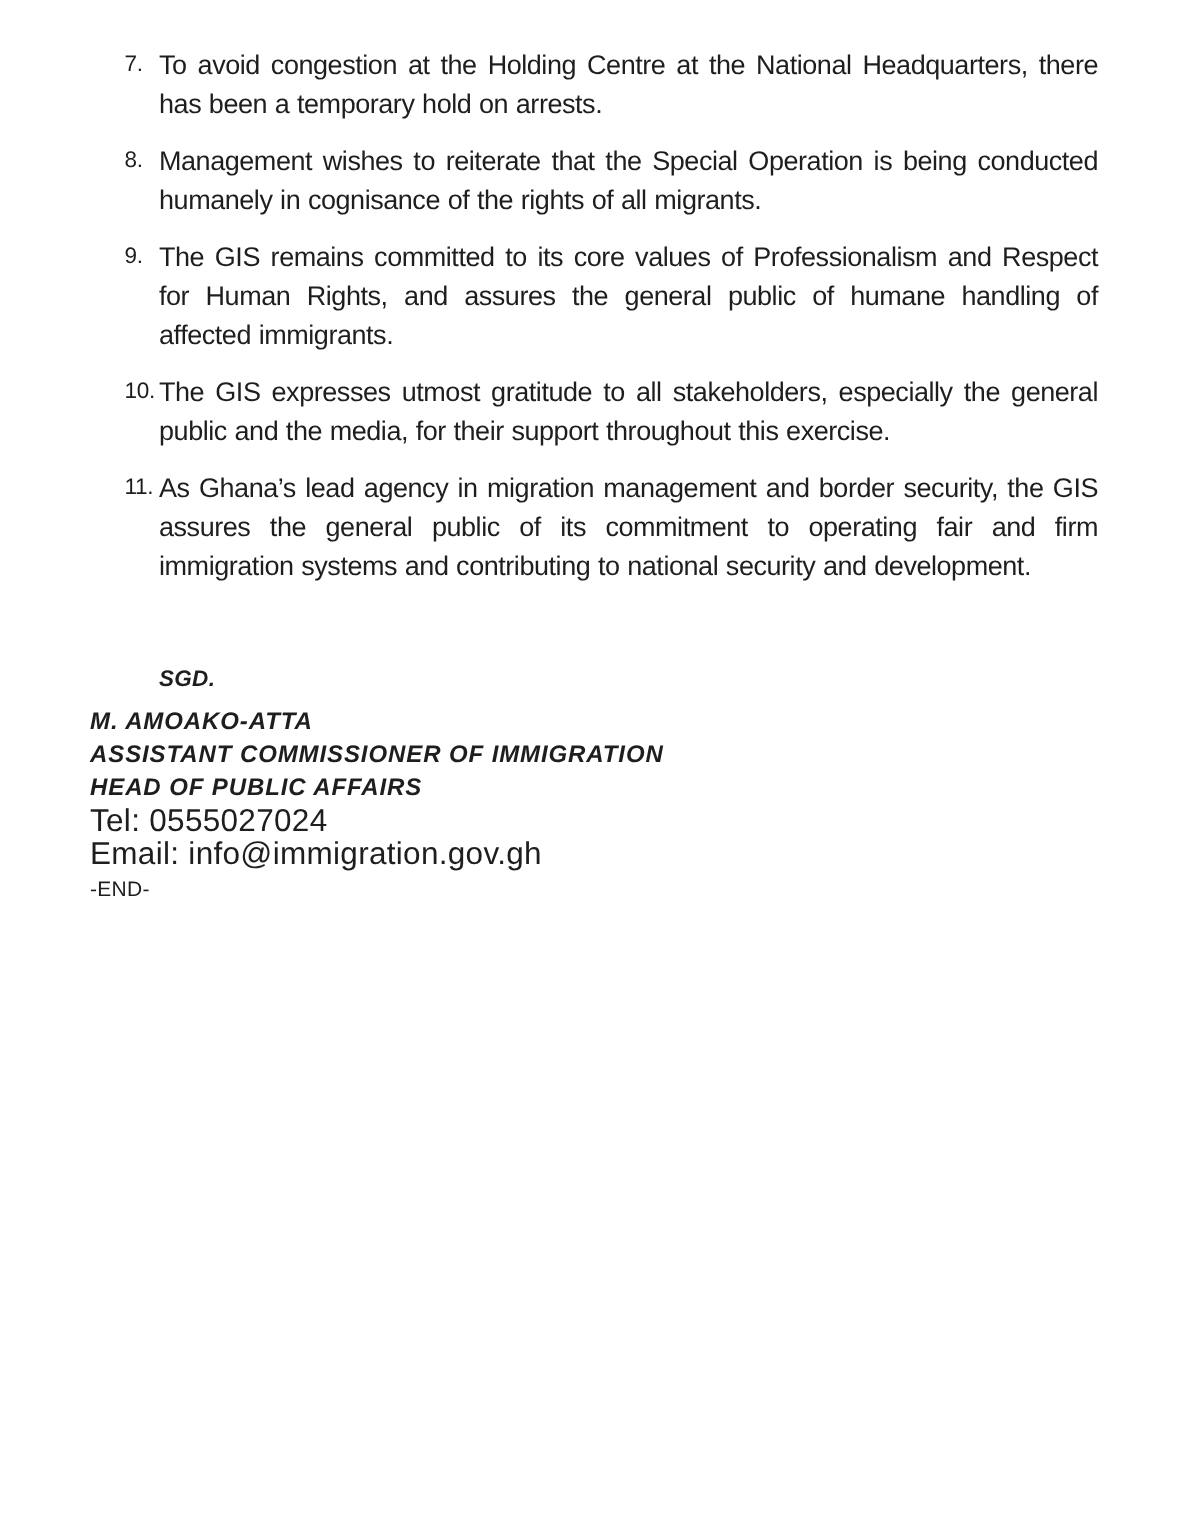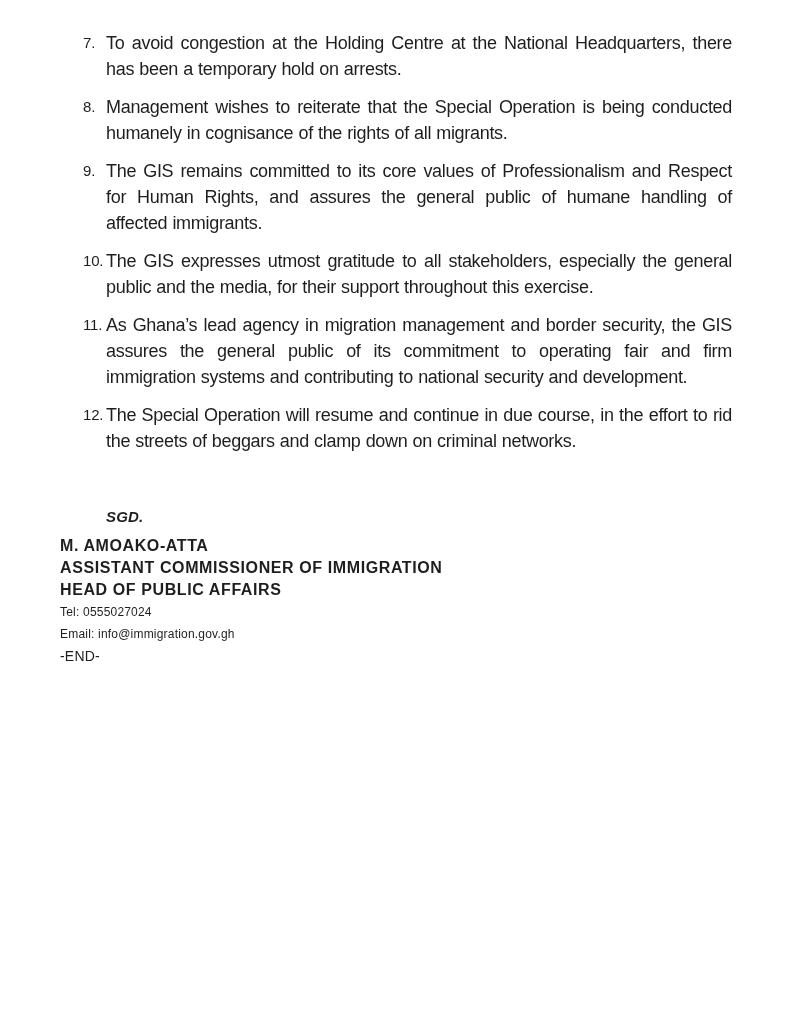--- a/index.html
+++ b/index.html
@@ -57,23 +57,24 @@
     line-height: 26px;
     margin-bottom: 5px;
     letter-spacing: 0.2px;
     margin-left: 46px;
   }
   .sig-bold {
     font-size: 16px;
     font-weight: bold;
     line-height: 22px;
     letter-spacing: 0.6px;
+    font-style: italic;
   }
   .sig-plain {
-    font-size: 12px;
+    font-size: 21px;
     line-height: 22px;
     letter-spacing: 0.2px;
   }
   .end-marker {
     text-align: left;
     font-size: 14px;
     line-height: 21px;
     margin-top: 1px;
     letter-spacing: 0.2px;
   }
@@ -103,24 +104,20 @@
     <div class="list-item">
       <span class="num">10.</span>
       <p class="txt">The GIS expresses utmost gratitude to all stakeholders, especially the general public and the media, for their support throughout this exercise.</p>
     </div>
 
     <div class="list-item">
       <span class="num">11.</span>
       <p class="txt">As Ghana’s lead agency in migration management and border security,  the GIS assures the general public of its commitment to operating fair and firm immigration systems and contributing to national security and development.</p>
     </div>
 
-    <div class="list-item">
-      <span class="num">12.</span>
-      <p class="txt">The Special Operation will resume and continue in due course, in the effort to rid the streets of beggars and clamp down on criminal networks.</p>
-    </div>
 
 
   </div>
 
   <div class="signature">
     <div class="sgd">SGD.</div>
     <div class="sig-bold">M. AMOAKO-ATTA</div>
     <div class="sig-bold">ASSISTANT COMMISSIONER OF IMMIGRATION</div>
     <div class="sig-bold">HEAD OF PUBLIC AFFAIRS</div>
     <div class="sig-plain">Tel: 0555027024</div>

